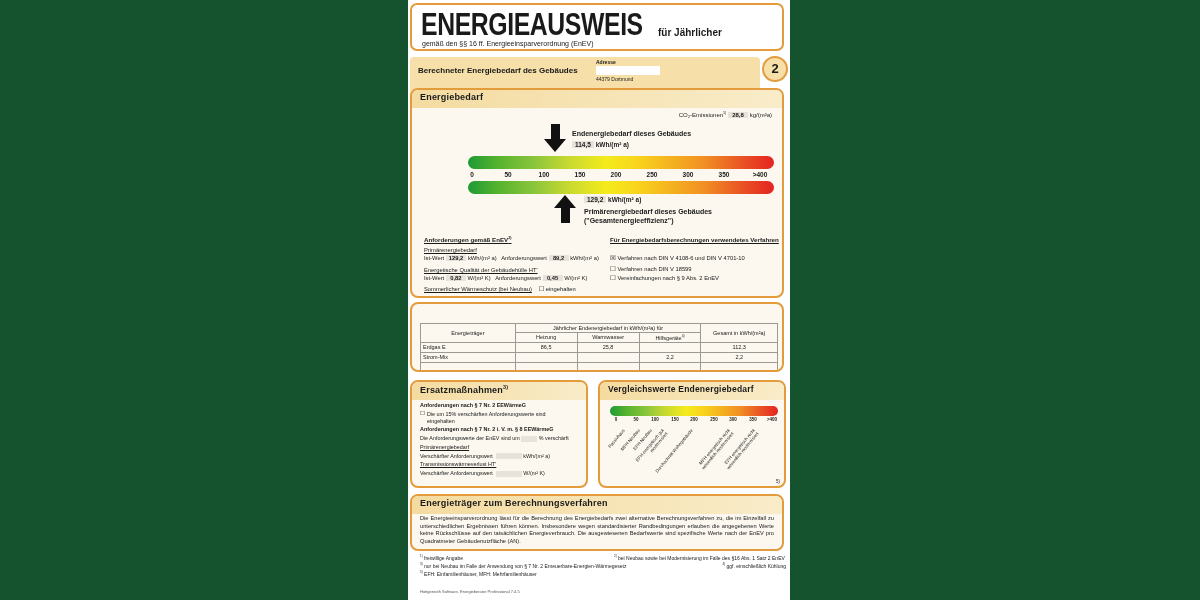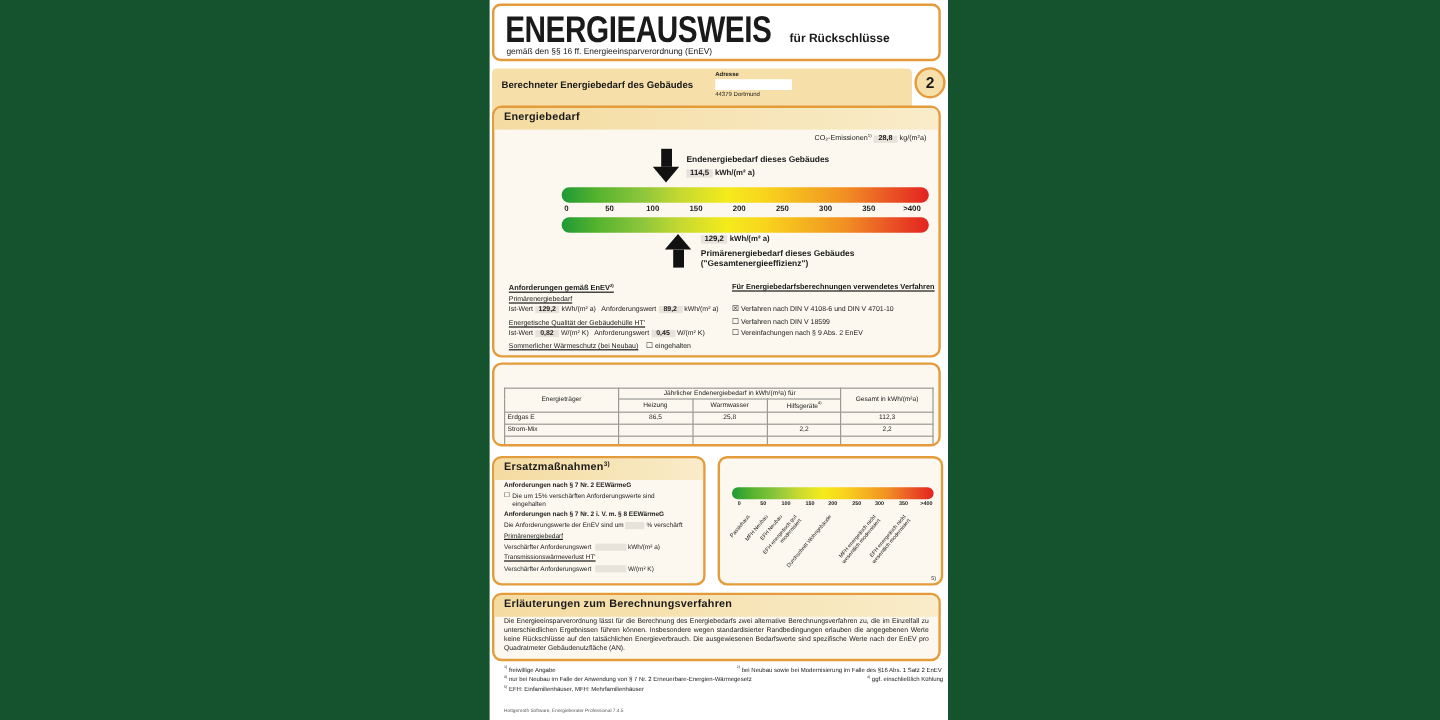--- a/index.html
+++ b/index.html
@@ -87,21 +87,21 @@
   .docfooter { position:absolute; left:12px; top:589px; font-size:4px; color:#555; }
 </style>
 </head>
 <body>
 
 <div class="canvas">
   <div class="doc">
 
     <div class="title-box">
       <div class="title-main">ENERGIEAUSWEIS</div>
-      <div class="title-for">für Rückschlüsse</div>
+      <div class="title-for">für Jährlicher</div>
       <div class="title-sub">gemäß den §§ 16 ff. Energieeinsparverordnung (EnEV)</div>
     </div>
 
     <div class="addr-band">
       <span class="addr-title">Berechneter Energiebedarf des Gebäudes</span>
       <div class="addr-block">
         <div class="addr-label">Adresse</div>
         <div class="addr-redacted"></div>
         <div class="addr-city">44379 Dortmund</div>
       </div>
@@ -260,20 +260,21 @@
         <div class="row u">Transmissionswärmeverlust HT'</div>
         <div class="row">
           <span>Verschärfter Anforderungswert</span>&nbsp;
           <span class="sbox" style="width:26px;"></span>
           <span>W/(m² K)</span>
         </div>
       </div>
     </section>
 
     <section class="box vergleich">
+      <div class="box-head" style="font-size:8.5px;">Vergleichswerte Endenergiebedarf</div>
       <div class="vbar"></div>
       <div class="vticks">
         <span style="left:6px">0</span>
         <span style="left:26px">50</span>
         <span style="left:45px">100</span>
         <span style="left:65px">150</span>
         <span style="left:84px">200</span>
         <span style="left:104px">250</span>
         <span style="left:123px">300</span>
         <span style="left:143px">350</span>
@@ -285,21 +286,21 @@
         <div class="vlabel" style="left:-13px">EFH Neubau</div>
         <div class="vlabel" style="left:-1px">EFH energetisch gut modernisiert</div>
         <div class="vlabel" style="left:28px">Durchschnitt Wohngebäude</div>
         <div class="vlabel" style="left:65px">MFH energetisch nicht wesentlich modernisiert</div>
         <div class="vlabel" style="left:90px">EFH energetisch nicht wesentlich modernisiert</div>
       </div>
       <div class="vsup">5)</div>
     </section>
 
     <section class="box erl">
-      <div class="box-head">Erläuterungen zum Berechnungsverfahren</div>
+      <div class="box-head">Energieträger zum Berechnungsverfahren</div>
       <p>Die Energieeinsparverordnung lässt für die Berechnung des Energiebedarfs zwei alternative Berechnungsverfahren zu, die im Einzelfall zu unterschiedlichen Ergebnissen führen können. Insbesondere wegen standardisierter Randbedingungen erlauben die angegebenen Werte keine Rückschlüsse auf den tatsächlichen Energieverbrauch. Die ausgewiesenen Bedarfswerte sind spezifische Werte nach der EnEV pro Quadratmeter Gebäudenutzfläche (AN).</p>
     </section>
 
     <div class="footnotes">
       <div class="fnrow" style="left:0; top:0;"><sup class="fn">1)</sup> <span>freiwillige Angabe</span></div>
       <div class="fnrow" style="left:194px; top:0;"><sup class="fn">2)</sup> <span>bei Neubau sowie bei Modernisierung im Falle des §16 Abs. 1 Satz 2 EnEV</span></div>
       <div class="fnrow" style="left:0; top:8px;"><sup class="fn">3)</sup> <span>nur bei Neubau im Falle der Anwendung von § 7 Nr. 2 Erneuerbare-Energien-Wärmegesetz</span></div>
       <div class="fnrow" style="right:0; top:8px;"><sup class="fn">4)</sup> <span>ggf. einschließlich Kühlung</span></div>
       <div class="fnrow" style="left:0; top:16px;"><sup class="fn">5)</sup> <span>EFH: Einfamilienhäuser, MFH: Mehrfamilienhäuser</span></div>
     </div>

